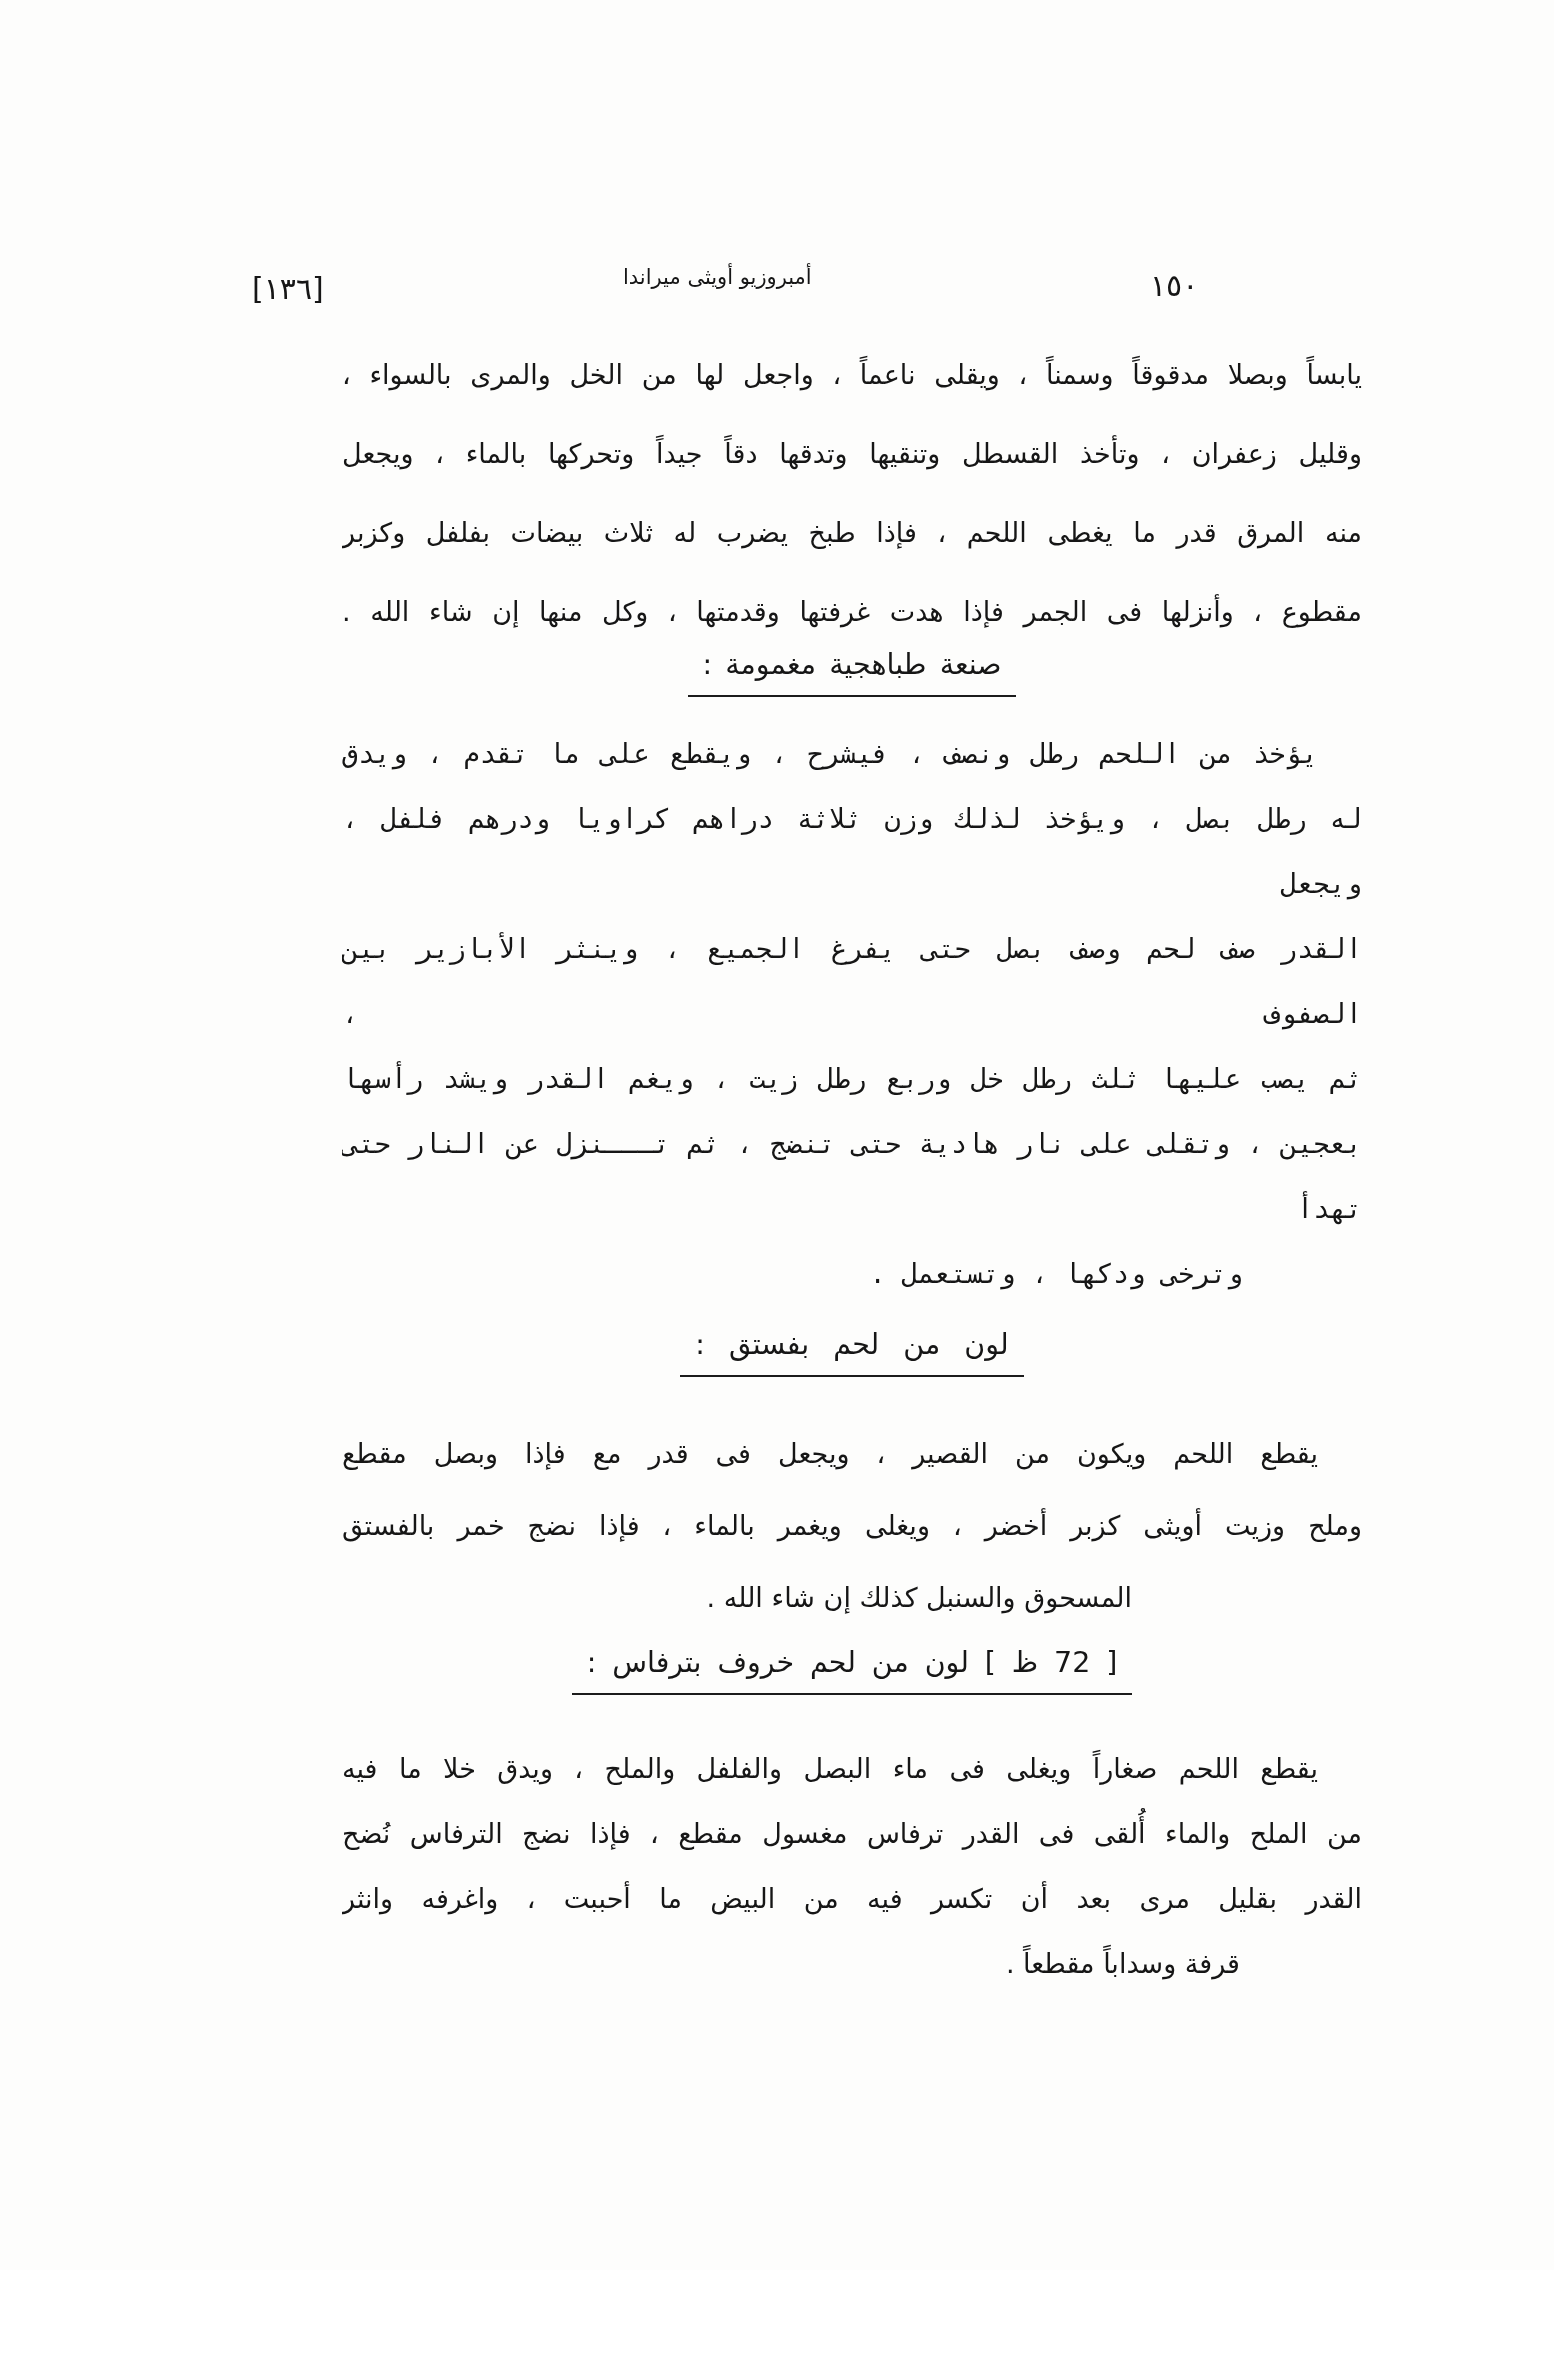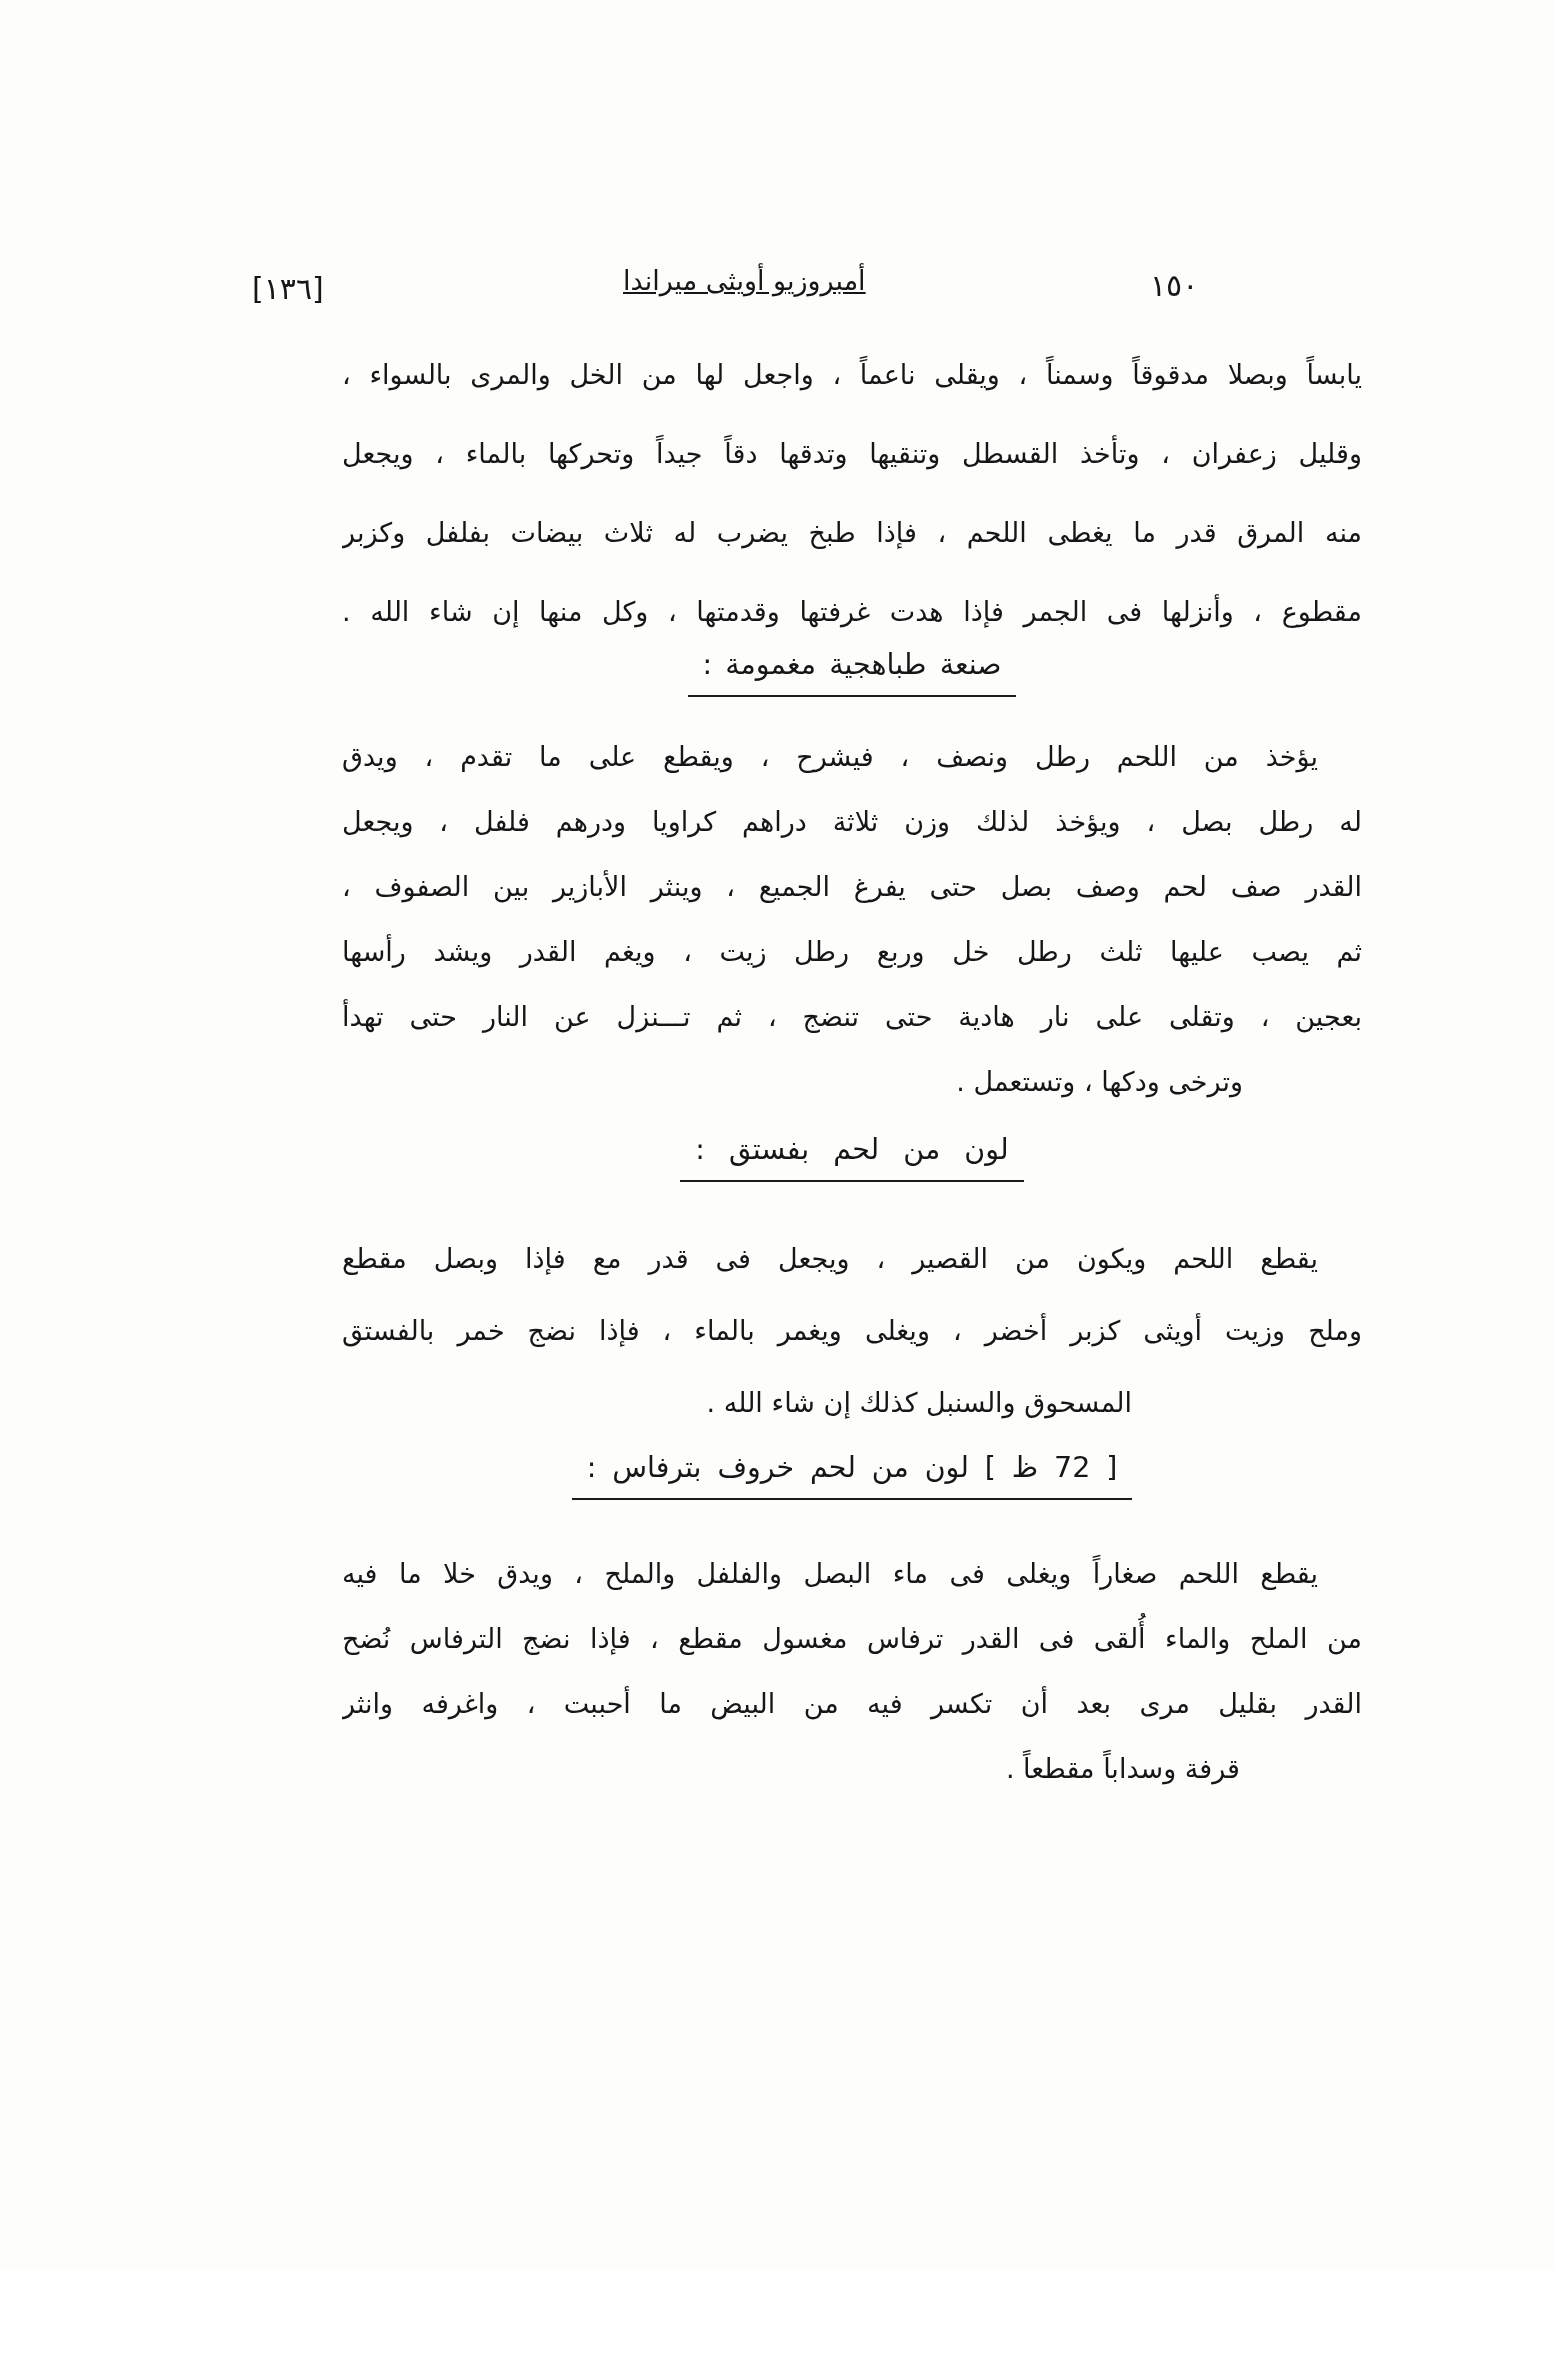--- a/index.html
+++ b/index.html
@@ -28,23 +28,22 @@
     position: absolute;
     left: 252px;
     top: 9.5px;
     font-size: 30px;
     direction: rtl;
   }
   .running-title {
     position: absolute;
     left: 623px;
     top: 4.1px;
-    font-size: 27px;
+    font-size: 21px;
     direction: rtl;
-    text-decoration: underline;
   }
   .page-number {
     position: absolute;
     left: 1150px;
     top: 6.8px;
     font-size: 30px;
     direction: rtl;
   }
   
   .text-block {
@@ -55,21 +54,21 @@
     direction: rtl;
     font-size: 27px;
   }
   .para { margin: 0; }
   .line {
     overflow: hidden;
     text-align: justify;
     text-align-last: justify;
   }
   .para1 .line { line-height: 79px; }
-  .para2 .line { line-height: 65px; }
+  .para2 .line { line-height: 65px; font-family: Liberation Mono, monospace; }
   .para3 .line { line-height: 72px; }
   .para4 .line { line-height: 65px; }
   .line.first { text-indent: 44px; }
   .line.last {
     text-align: right;
     text-align-last: right;
   }
   .para2 .line.last { margin-right: 119px; }
   .para3 .line.last { margin-right: 230px; text-align: right; }
   .para4 .line.last { margin-right: 122px; }

